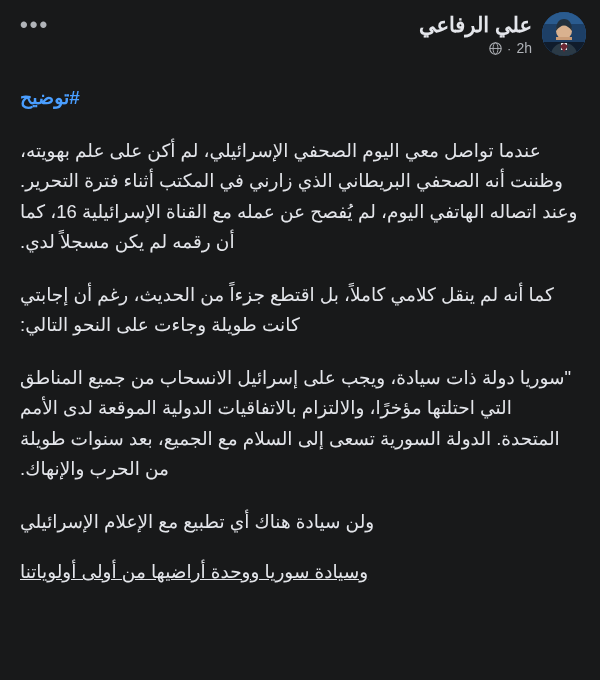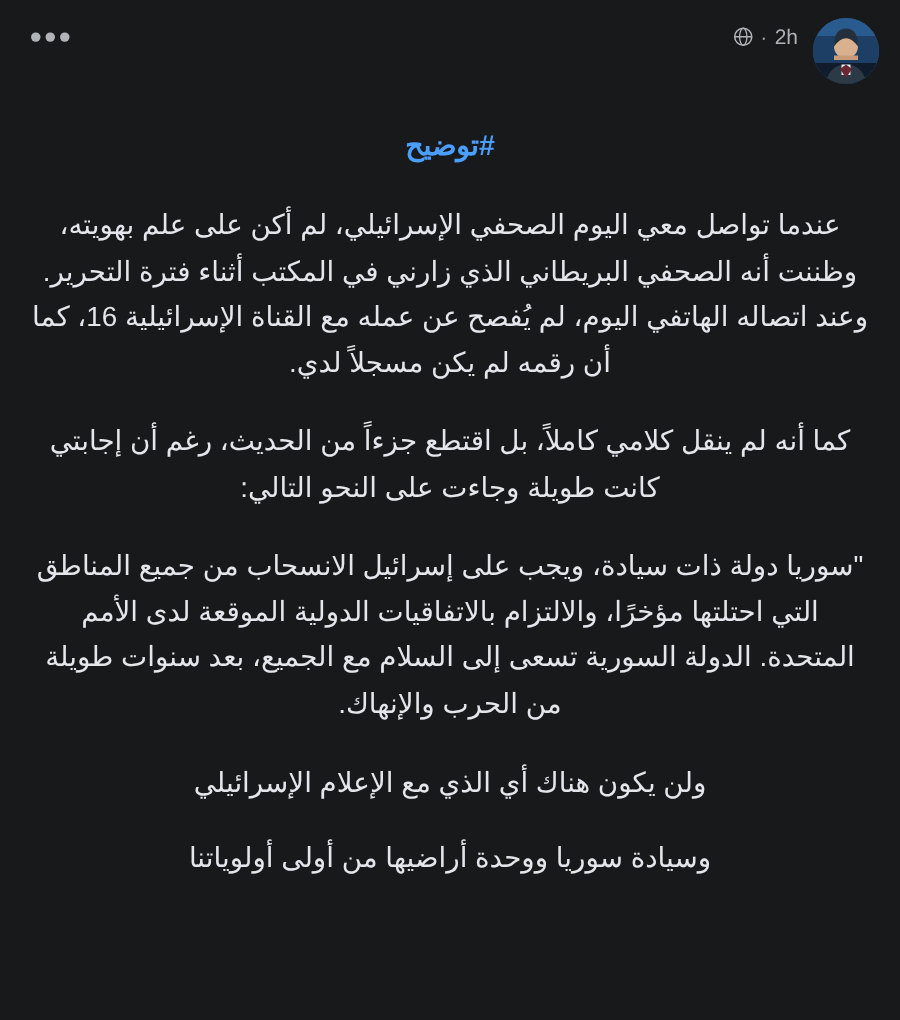--- a/index.html
+++ b/index.html
@@ -76,21 +76,21 @@
     line-height: 14px;
     letter-spacing: 2px;
     padding: 6px 2px 0 6px;
     cursor: pointer;
     user-select: none;
     font-weight: bold;
   }
   
   .post-body {
     direction: rtl;
-    text-align: center;
+    text-align: left;
     font-size: 18.5px;
     line-height: 1.65;
     color: #e4e6eb;
     padding: 14px 6px 0 6px;
     flex: 1 1 auto;
   }
   .hashtag {
     color: #4a9eff;
     font-weight: bold;
     font-size: 19px;
@@ -99,20 +99,21 @@
     margin: 0 0 22px 0;
   }
   .para.first {
     margin-top: 6px;
   }
   .para.tight {
     margin-bottom: 20px;
   }
   .para.last {
     margin-bottom: 0;
+    text-decoration: underline;
   }
 </style>
 </head>
 <body>
 
 <div class="post">
 
   <div class="post-header">
 
     <div class="avatar">
@@ -123,20 +124,21 @@
         <circle cx="22" cy="19" r="8" fill="#d9b18f"></circle>
         <path d="M14 19 q8 -11 16 0 q0 -12 -8 -12 q-8 0 -8 12z" fill="#23303c"></path>
         <rect x="14" y="25" width="16" height="3" fill="#c99b77"></rect>
         <path d="M8 44 q3 -13 14 -13 q11 0 14 13z" fill="#2b3a46"></path>
         <rect x="19" y="31" width="6" height="7" fill="#e6e8ea"></rect>
         <path d="M22 31 l-4 3 l4 6 l4 -6z" fill="#6b2733"></path>
       </svg>
     </div>
 
     <div class="header-text">
+      <div class="author-name">علي الرفاعي</div>
       <div class="meta-row">
         <span>2h</span>
         <span class="dot">·</span>
         <span class="globe-icon">
           <svg width="13" height="13" viewBox="0 0 16 16" aria-hidden="true">
             <circle cx="8" cy="8" r="7" fill="none" stroke="#b0b3b8" stroke-width="1.3"></circle>
             <ellipse cx="8" cy="8" rx="3" ry="7" fill="none" stroke="#b0b3b8" stroke-width="1.1"></ellipse>
             <line x1="1" y1="8" x2="15" y2="8" stroke="#b0b3b8" stroke-width="1.1"></line>
           </svg>
         </span>
@@ -146,17 +148,17 @@
     <div class="more-btn">•••</div>
   </div>
 
   <div class="post-body">
     <div class="para first">
       <span class="hashtag">#توضيح</span>
     </div>
     <div class="para">عندما تواصل معي اليوم الصحفي الإسرائيلي، لم أكن على علم بهويته، وظننت أنه الصحفي البريطاني الذي زارني في المكتب أثناء فترة التحرير. وعند اتصاله الهاتفي اليوم، لم يُفصح عن عمله مع القناة الإسرائيلية 16، كما أن رقمه لم يكن مسجلاً لدي.</div>
     <div class="para">كما أنه لم ينقل كلامي كاملاً، بل اقتطع جزءاً من الحديث، رغم أن إجابتي كانت طويلة وجاءت على النحو التالي:</div>
     <div class="para">"سوريا دولة ذات سيادة، ويجب على إسرائيل الانسحاب من جميع المناطق التي احتلتها مؤخرًا، والالتزام بالاتفاقيات الدولية الموقعة لدى الأمم المتحدة. الدولة السورية تسعى إلى السلام مع الجميع، بعد سنوات طويلة من الحرب والإنهاك.</div>
-    <div class="para tight">ولن يكون هناك أي الذي  مع الإعلام الإسرائيلي</div>
+    <div class="para tight">ولن سيادة هناك أي تطبيع  مع الإعلام الإسرائيلي</div>
     <div class="para last">وسيادة سوريا ووحدة أراضيها من أولى أولوياتنا</div>
   </div>
 
 </div>
 
 </body></html>

